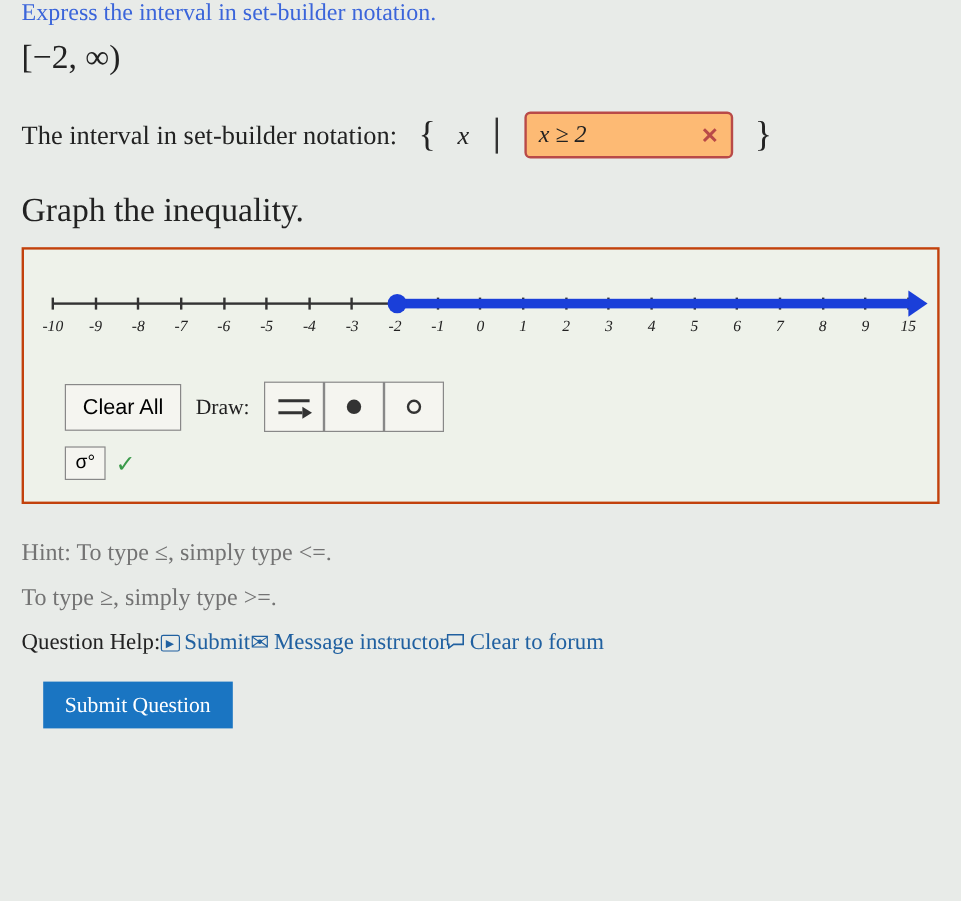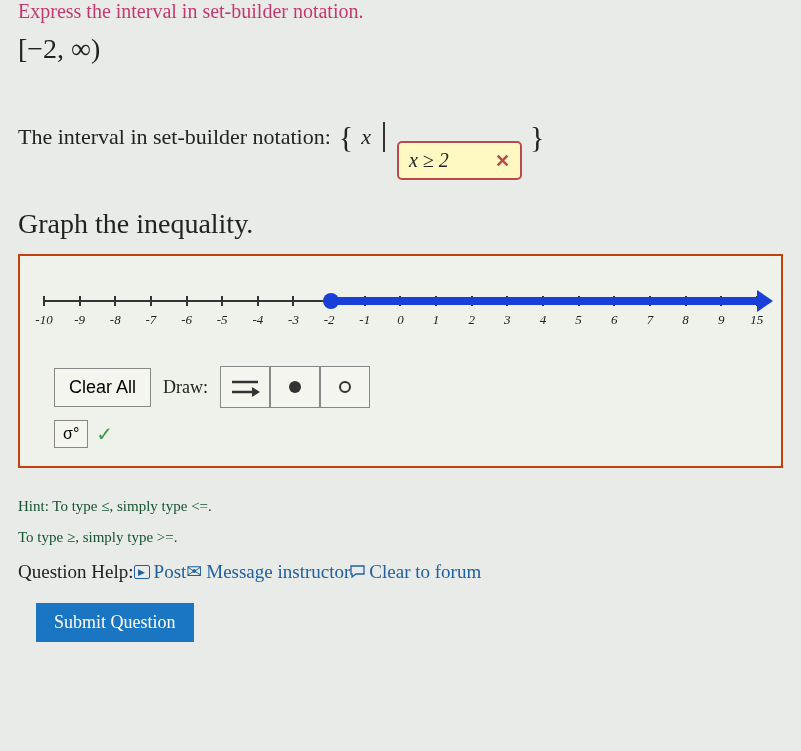--- a/index.html
+++ b/index.html
@@ -9,60 +9,59 @@
       width: 801px;
       height: 751px;
       overflow: hidden;
       color: #222;
     }
     .content {
       padding: 0 18px 18px 18px;
     }
     .prompt-text {
       font-size: 20px;
-      color: #be185d;
+      color: #1d4ed8;
       margin-bottom: 10px;
       opacity: 0.85;
     }
     .interval {
       font-size: 28px;
       font-family: 'Times New Roman', serif;
       margin-bottom: 28px;
     }
     .answer-line {
       font-size: 22px;
       display: flex;
       align-items: center;
-      gap: 8px;
+      gap: 18px;
       flex-wrap: wrap;
       margin-bottom: 28px;
     }
     .math { font-family: 'Times New Roman', serif; font-style: italic; }
     .brace { font-size: 30px; font-family: 'Times New Roman', serif; }
     .vline {
       display: inline-block;
       width: 2px;
       height: 30px;
       background: #333;
       margin: 0 4px;
       vertical-align: middle;
     }
     .answer-input {
       border: 2px solid #b94a48;
       border-radius: 5px;
       padding: 6px 10px;
       font-size: 20px;
       font-family: 'Times New Roman', serif;
       font-style: italic;
-      width: 125px;
+      width: 174px;
       display: inline-flex;
       align-items: center;
       justify-content: space-between;
-      background: #fef9c3;
-      margin-top: 48px;
+      background: #fdba74;
     }
     .wrong-x { color: #b94a48; font-weight: bold; font-size: 18px; font-style: normal; }
     .graph-label { font-size: 28px; margin-bottom: 14px; }
     .graph-panel {
       border: 2px solid #c2410c;
       background: #eef2ea;
       padding: 30px 14px 18px 14px;
       margin-bottom: 30px;
     }
     .numberline {
@@ -179,23 +178,23 @@
     }
     .sigma-btn {
       border: 1px solid #888;
       background: #f5f5f0;
       padding: 4px 8px;
       font-size: 16px;
       cursor: pointer;
     }
     .checkmark { color: #3a9a4a; font-size: 20px; }
     .hint {
-      font-size: 15px;
+      font-size: 20px;
       margin-bottom: 14px;
-      color: #14532d;
+      color: #737373;
     }
     .hint .math-inline { font-family: 'Times New Roman', serif; }
     .help-row {
       font-size: 19px;
       display: flex;
       align-items: center;
       flex-wrap: wrap;
       margin-bottom: 20px;
     }
     .help-link {
@@ -374,21 +373,21 @@
     <span>Hint: To type </span><span class="math-inline">≤</span><span>, simply type &lt;=.</span>
   </div>
   <div class="hint">
     <span>To type </span><span class="math-inline">≥</span><span>, simply type &gt;=.</span>
   </div>
 
   <div class="help-row">
     <span>Question Help:</span>
     <span class="help-link">
       <span class="help-icon">▶</span>
-      <span>Post</span>
+      <span>Submit</span>
     </span>
     <span class="help-link">
       <span>✉</span>
       <span>Message instructor</span>
     </span>
     <span class="help-link">
       <span class="chat-icon">
         <svg viewBox="0 0 15 13">
             <path d="M1 1h13v8H6l-4 3V9H1z" fill="none" stroke="#2060a0" stroke-width="1.3"></path>
           </svg>

